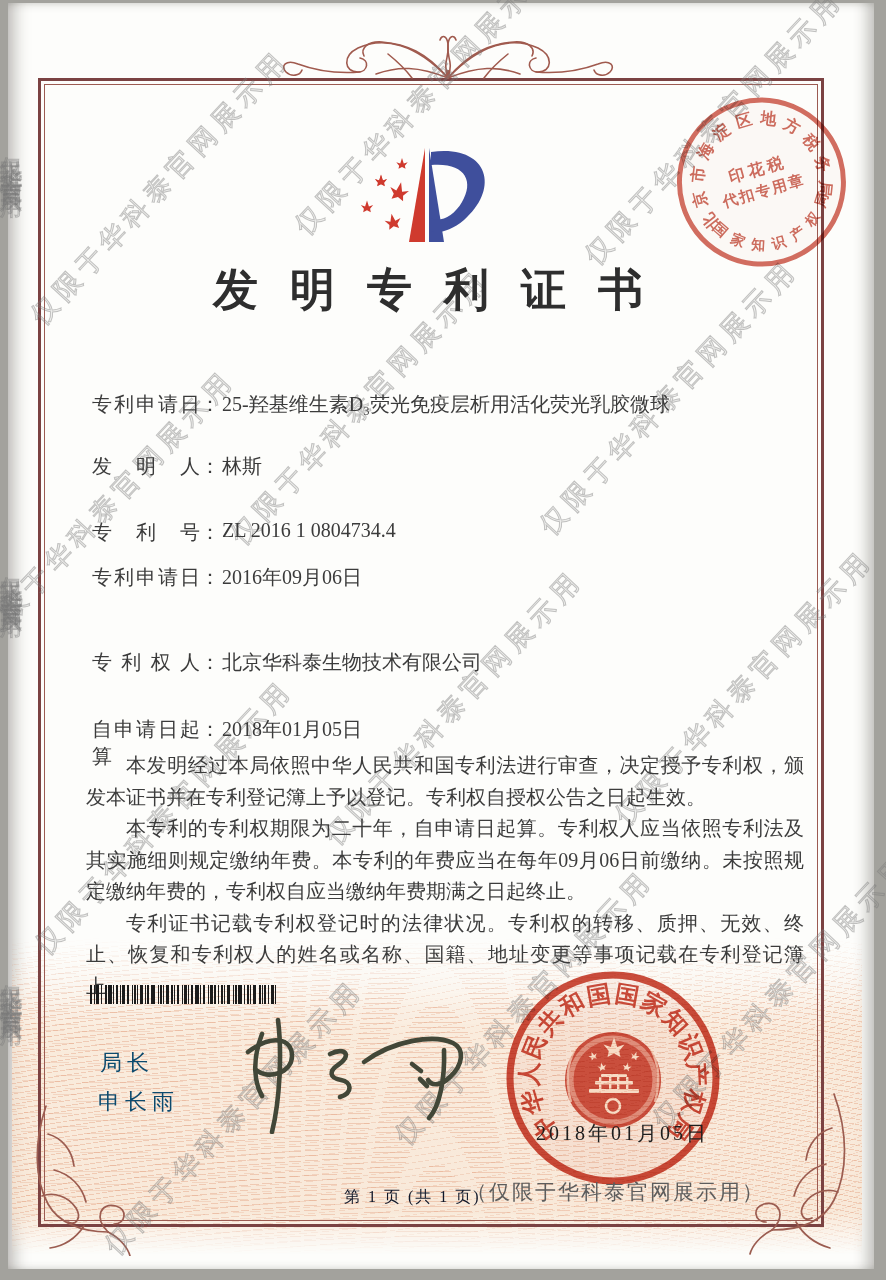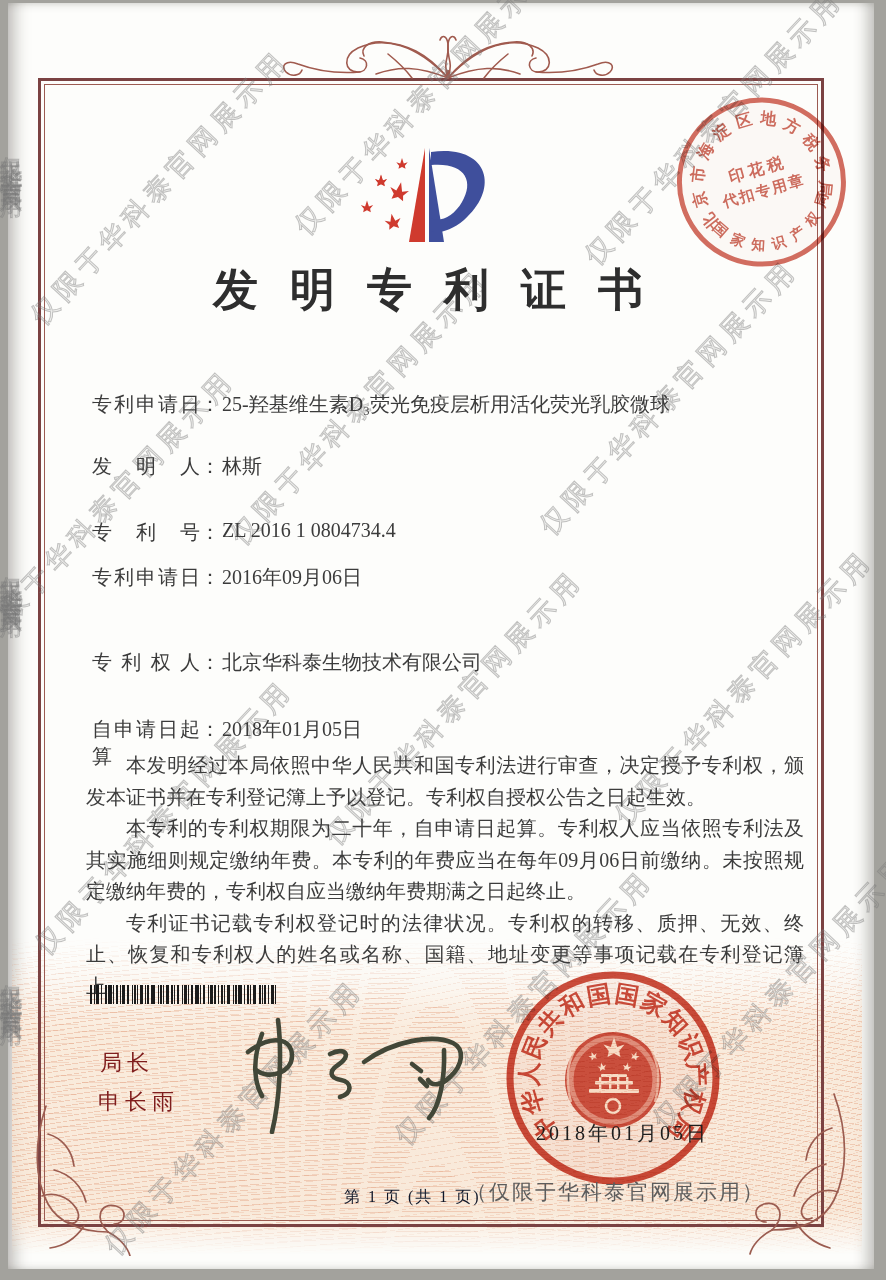--- a/index.html
+++ b/index.html
@@ -33,21 +33,21 @@
   .frow{position:absolute;left:92px;z-index:4;display:flex;font-size:20px;color:#3b3b3b;}
   .flabel{display:inline-block;width:108px;text-align:justify;text-align-last:justify;}
   .fcolon{margin:0 2px 0 0;}
   .fvalue{white-space:nowrap;}
   .paras{position:absolute;left:86px;top:750px;width:718px;z-index:4;font-size:20px;
     line-height:31.5px;color:#3c3c3c;}
   .paras p{margin:0;text-indent:2em;text-align:justify;}
   .bars{position:absolute;left:90px;top:985px;width:242px;height:19px;z-index:4;display:flex;overflow:hidden;}
   .bars i{display:block;height:100%;background:#1b1b1b;flex:0 0 auto;}
   .signer{position:absolute;z-index:4;font-family:Liberation Serif, serif;
-    font-size:22px;letter-spacing:5px;color:#7f1d1d;}
+    font-size:22px;letter-spacing:5px;color:#0c4a6e;}
   .sig{position:absolute;left:232px;top:1012px;z-index:5;}
   .sealwrap{position:absolute;left:503px;top:968px;z-index:3;mix-blend-mode:multiply;opacity:.93;}
   .sealdate{position:absolute;left:536px;top:1120px;z-index:5;font-size:20px;letter-spacing:3px;color:#1e1e1e;}
   .stampwrap{position:absolute;left:674px;top:94px;z-index:3;transform:rotate(-16deg);mix-blend-mode:multiply;opacity:.88;}
   .pageno{position:absolute;left:344px;top:1187px;z-index:5;font-size:16px;letter-spacing:2px;color:#0f172a;}
   .note{position:absolute;left:466px;top:1178px;z-index:5;font-size:21px;letter-spacing:2px;color:#5d5d5d;
     font-family:"Liberation Sans","DejaVu Sans",sans-serif;}
 </style>
 </head>
 <body>

